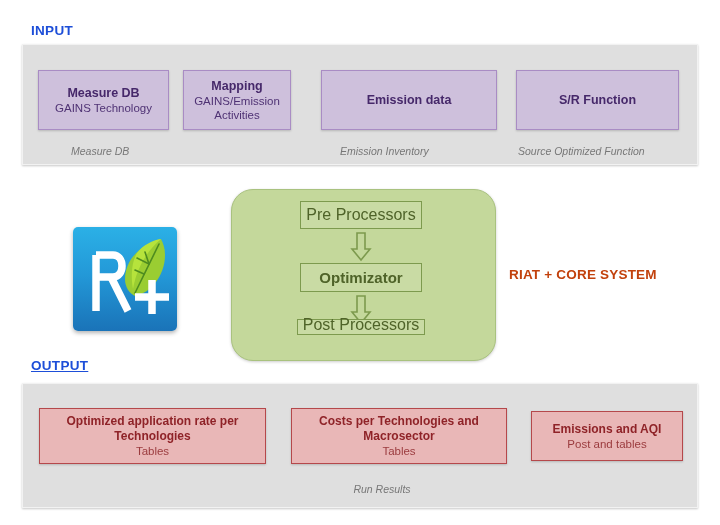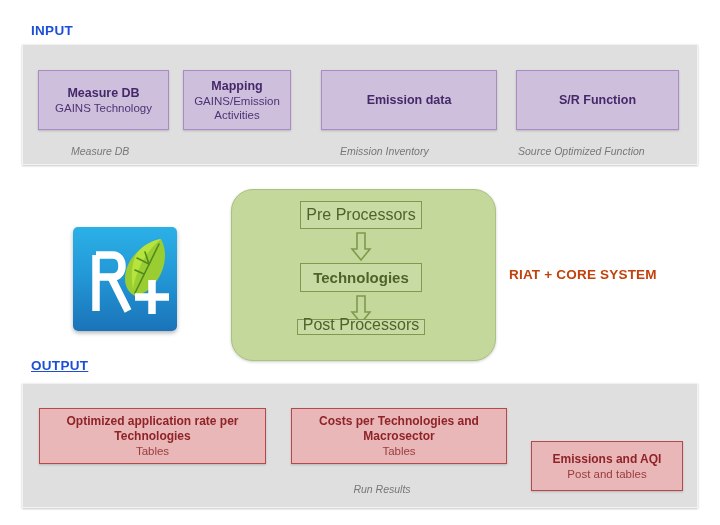--- a/index.html
+++ b/index.html
@@ -102,21 +102,21 @@
     line-height: 15px;
     color: #8f2328;
   }
   .pink-box .bx-sub {
     font-size: 11.5px;
     line-height: 14px;
     color: #9b3b3e;
   }
   #outbox-0 { left: 39px;  top: 408px; width: 227px; height: 56px; }
   #outbox-1 { left: 291px; top: 408px; width: 216px; height: 56px; }
-  #outbox-2 { left: 531px; top: 411px; width: 152px; height: 50px; margin-top: 30px; }
+  #outbox-2 { left: 531px; top: 411px; width: 152px; height: 50px; }
 
   
   #core-panel {
     position: absolute;
     left: 231px;
     top: 189px;
     width: 265px;
     height: 172px;
     background: #c4d89b;
     border: 1.5px solid #a9c27f;
@@ -209,21 +209,21 @@
   <span>Pre Processors</span>
 </div>
 
 <div class="arrow-wrap" id="arrow-1">
   <svg width="22" height="30" viewBox="0 0 22 30">
     <polygon points="7,1 15,1 15,17 20,17 11,28 2,17 7,17" fill="#c4d89b" stroke="#7d9a4e" stroke-width="1.6" stroke-linejoin="miter"></polygon>
   </svg>
 </div>
 
 <div class="green-box" id="proc-opt">
-  <span>Technologies</span>
+  <span>Optimizator</span>
 </div>
 
 <div class="arrow-wrap" id="arrow-2">
   <svg width="22" height="30" viewBox="0 0 22 30">
     <polygon points="7,1 15,1 15,17 20,17 11,28 2,17 7,17" fill="#c4d89b" stroke="#7d9a4e" stroke-width="1.6" stroke-linejoin="miter"></polygon>
   </svg>
 </div>
 
 <div class="green-box" id="proc-post">
   <span>Post Processors</span>

